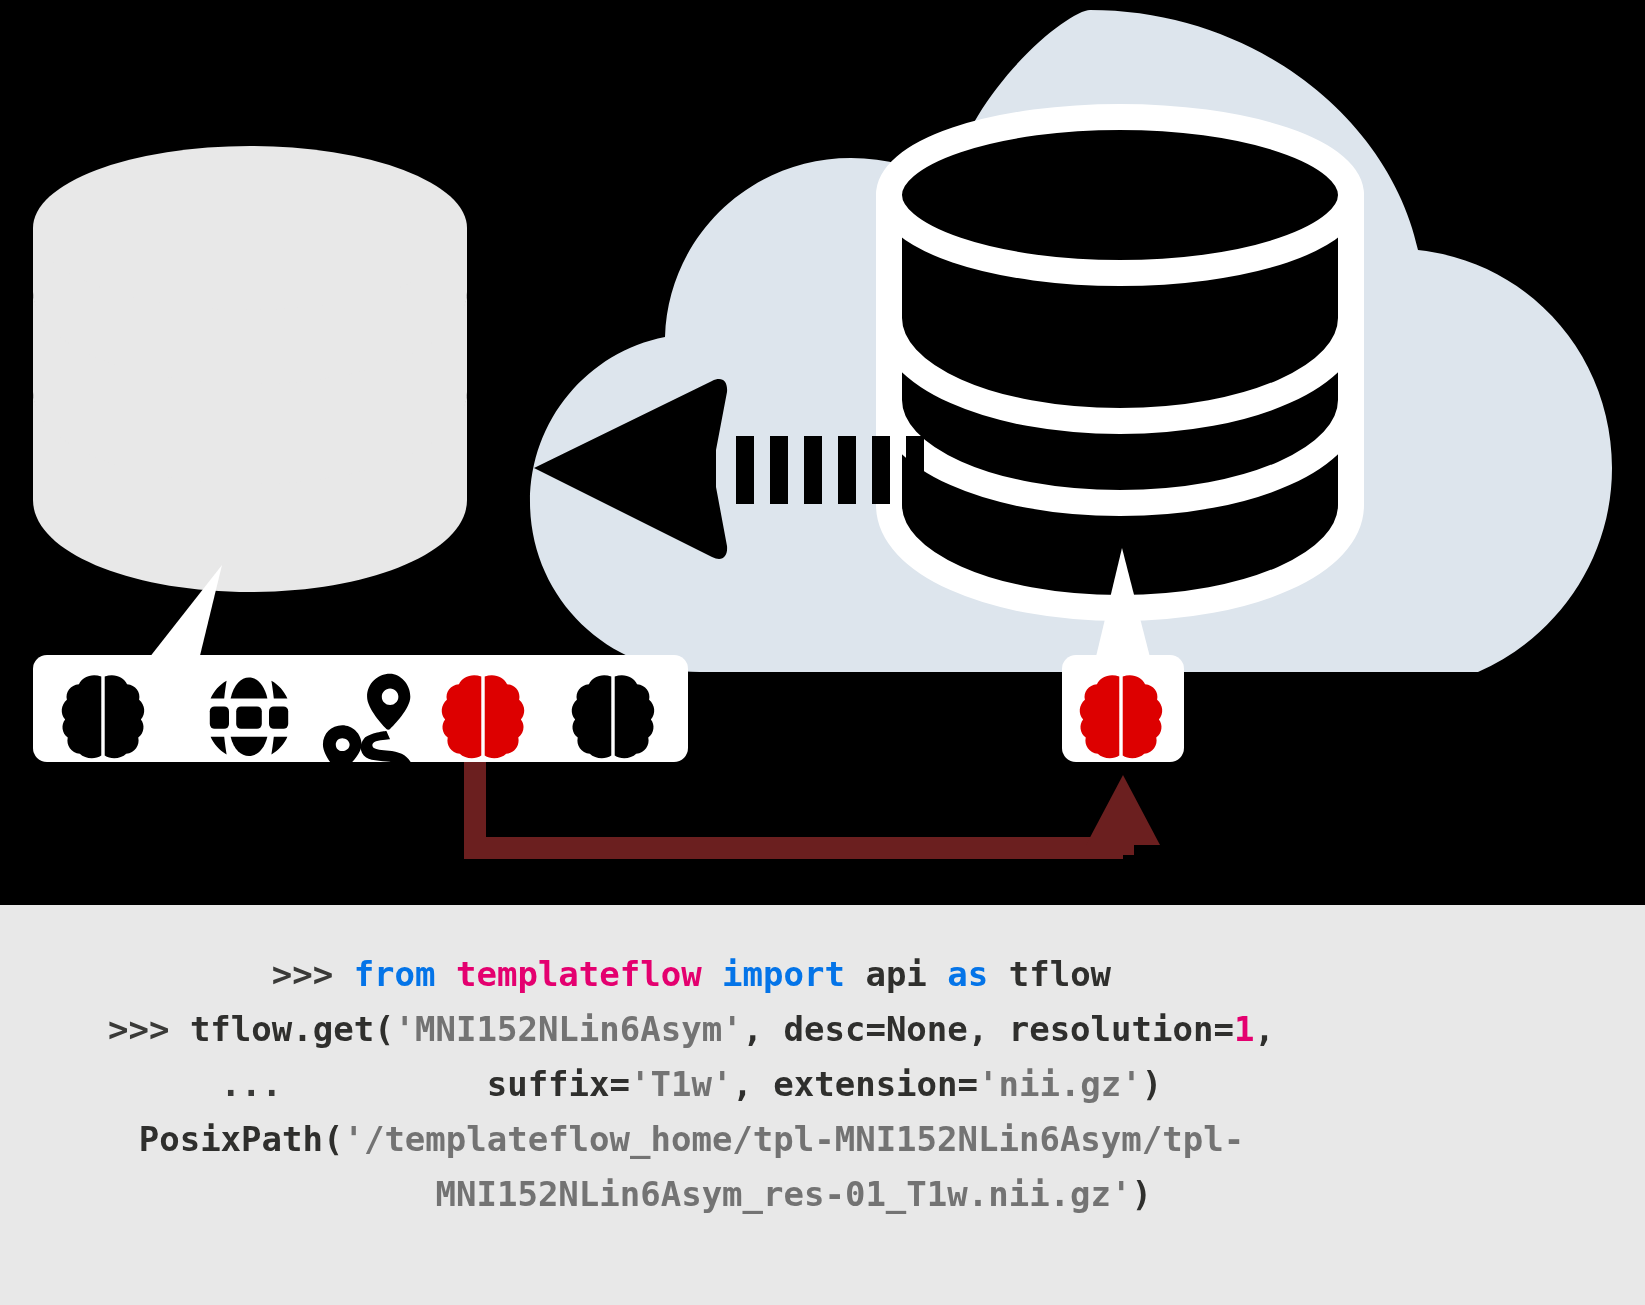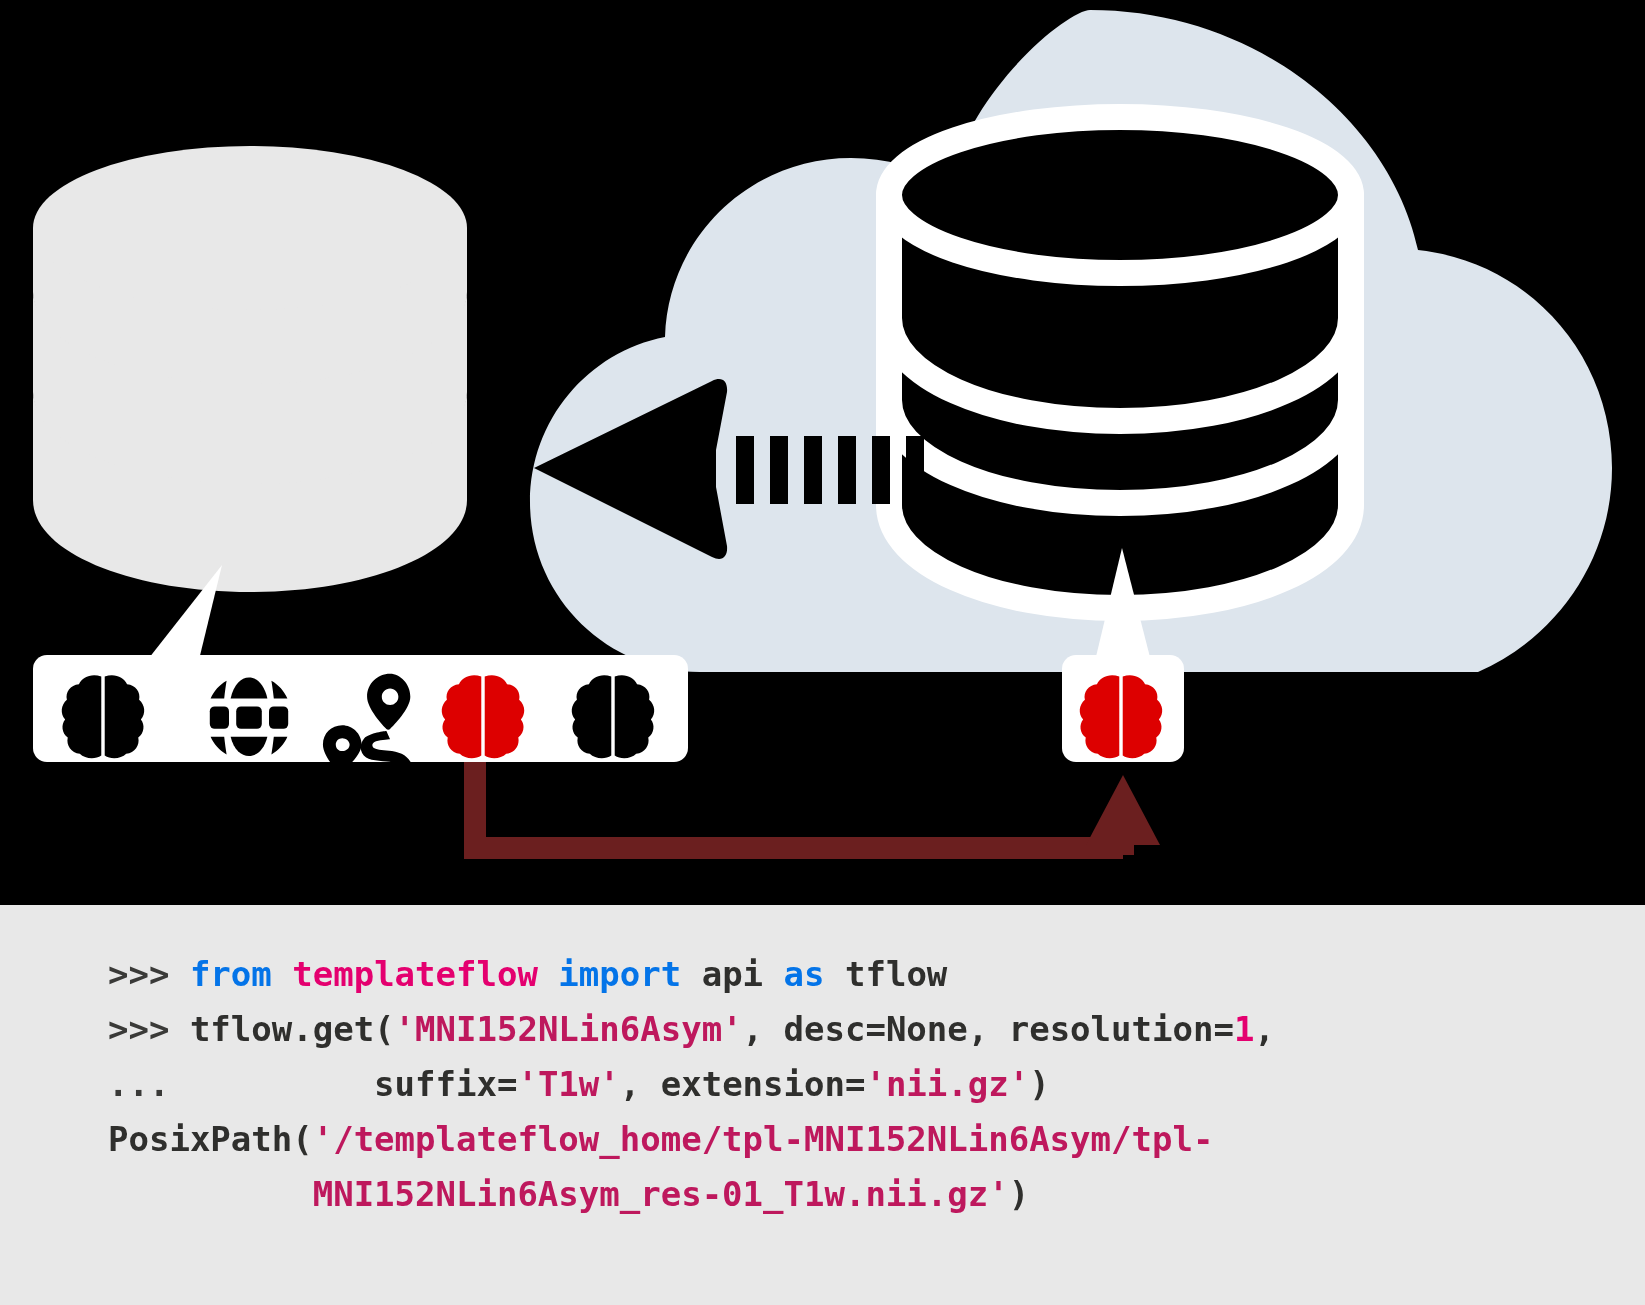--- a/index.html
+++ b/index.html
@@ -33,39 +33,40 @@
   }
 
   
   #console {
     position: absolute;
     left: 0;
     top: 905px;
     width: 1645px;
     height: 400px;
     background: #e8e8e8;
+    text-align: center;
   }
   #console-code {
     position: absolute;
     left: 108px;
     top: 42px;
     font-family: "DejaVu Sans Mono", "Liberation Mono", monospace;
     font-size: 34px;
     font-weight: bold;
     line-height: 55px;
     white-space: pre;
     letter-spacing: 0px;
   }
   .ln { display: block; height: 55px; }
   .tok { white-space: pre; }
   .t-prompt  { color: #3a3a38; }
   .t-kw      { color: #0474e8; }
   .t-mod     { color: #e4006f; }
   .t-plain   { color: #2f2f2d; }
-  .t-str     { color: #be185d; }
+  .t-str     { color: #737373; }
   .t-num     { color: #e4006f; }
 </style>
 </head>
 <body>
 
 <div id="figure">
 
   <div id="diagram">
     <svg viewBox="0 0 1645 905" xmlns="http://www.w3.org/2000/svg">
       <defs>

